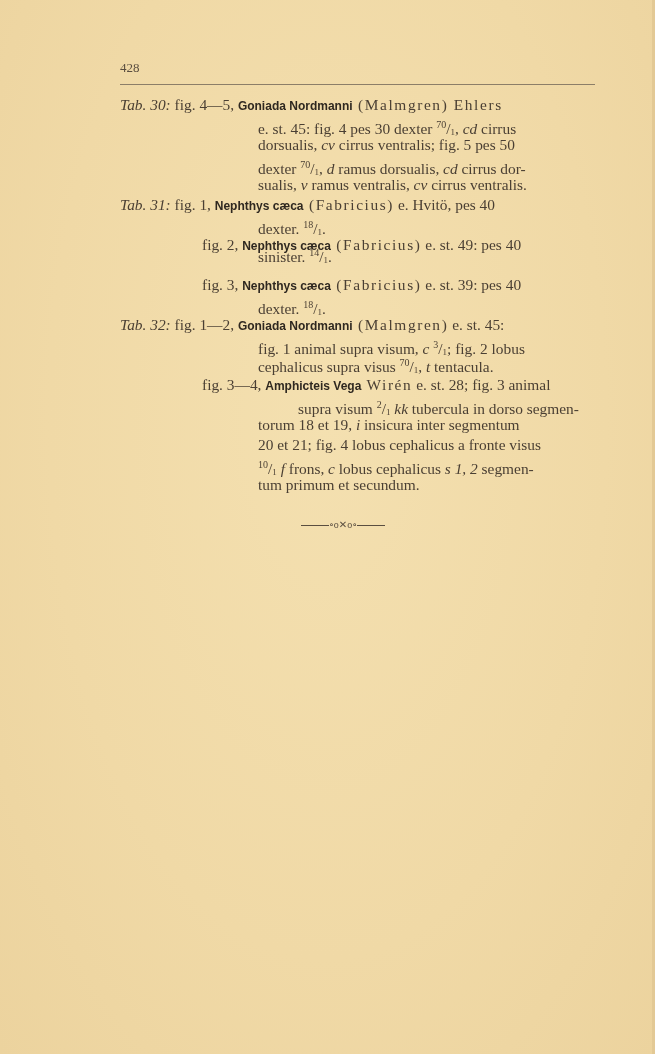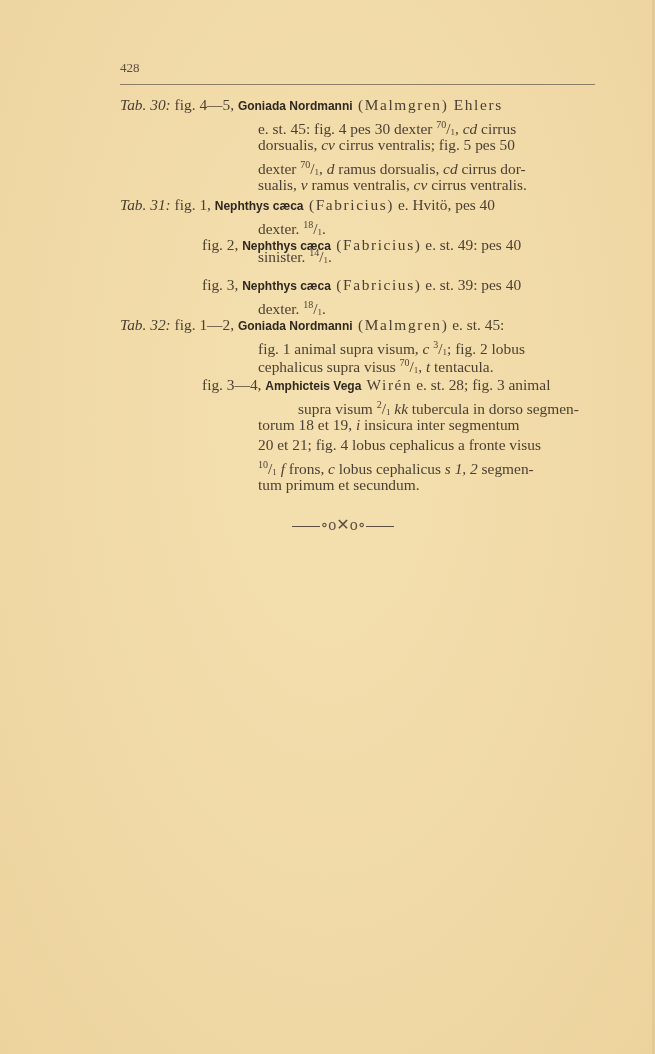--- a/index.html
+++ b/index.html
@@ -32,21 +32,21 @@
   .ital { font-style:italic; }
   .bold {
     font-family: "Liberation Sans", "DejaVu Sans", sans-serif;
     font-weight:bold; font-size:12px; color:#2f2820;
   }
   .sp { letter-spacing:1.6px; }
   sup.f { font-size:10px; vertical-align:6px; }
   sub.f { font-size:9px; vertical-align:-1px; }
   .ornament {
     position:absolute; left:288px; top:518px; width:110px; height:14px;
-    font-size:16px; color:#5a4e40; text-align:center; line-height:14px;
+    font-size:10px; color:#5a4e40; text-align:center; line-height:14px;
   }
   .ornament .bar { display:inline-block; width:28px; height:1px; background:#5a4e40; vertical-align:middle; }
   .edge { position:absolute; right:0; top:0; width:3px; height:1054px; background:#e3c995; }
 </style>
 </head>
 <body>
 
 <div class="page">
   <div class="edge"></div>
 

